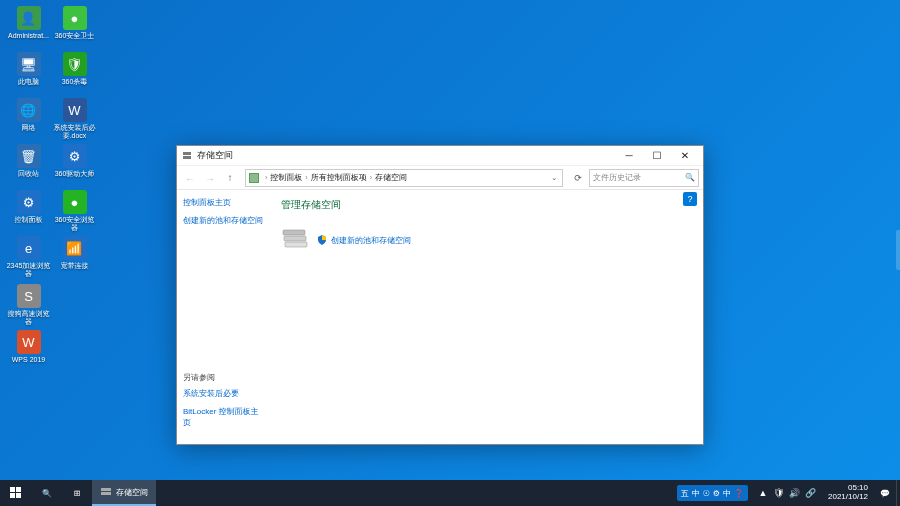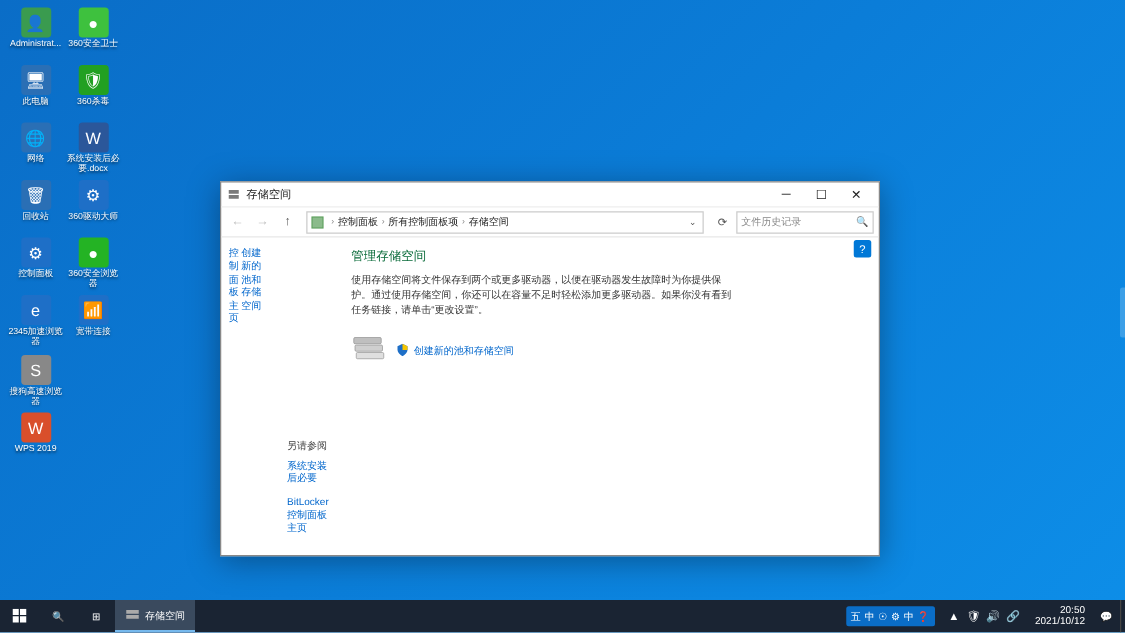--- a/index.html
+++ b/index.html
@@ -24,27 +24,27 @@
 .breadcrumb { flex: 1; height: 18px; border: 1px solid #ccc; display: flex; align-items: center; font-size: 8px; color: #222; padding: 0 2px; margin: 0 4px; }
 .breadcrumb .bc-icon { width: 12px; height: 12px; margin-right: 2px; display:flex; align-items:center; justify-content:center;}
 .breadcrumb .sep { color: #888; margin: 0 3px; font-size: 7px; }
 .breadcrumb .bc-item { white-space: nowrap; }
 .breadcrumb .bc-dd { margin-left: auto; padding: 0 3px; color: #555; font-size:7px;}
 .nav-refresh { width: 18px; height: 18px; display:flex; align-items:center; justify-content:center; font-size:9px; color:#555;}
 .search { width: 110px; height: 18px; border: 1px solid #ccc; display: flex; align-items: center; font-size: 8px; color: #888; padding: 0 3px; }
 .search .s-icon { margin-left: auto; font-size: 8px; }
 
 .body { flex: 1; display: flex; overflow: hidden; }
-.sidebar { width: 92px; padding: 8px 6px; font-size: 8px; display: flex; flex-direction: row; }
+.sidebar { width: 92px; padding: 8px 6px; font-size: 8px; display: flex; flex-direction: column; }
 .sidebar .side-link { color: #0066cc; margin-bottom: 8px; cursor: pointer; line-height: 1.3; }
-.sidebar .side-bottom { margin-top: auto; margin-left: 20px; }
+.sidebar .side-bottom { margin-top: auto; }
 .sidebar .side-heading { color: #444; margin-bottom: 6px; }
 
 .main { flex: 1; padding: 8px 12px; font-size: 8px; color: #222; }
-.main .heading { color: #0a6b3a; font-size: 10px; margin-bottom: 6px; }
+.main .heading { color: #0a6b3a; font-size: 10px; margin-bottom: 16px; }
 .main .para { color: #333; line-height: 1.5; margin-bottom: 4px; max-width: 310px; }
 .main .action-row { display: flex; align-items: center; margin-top: 14px; gap: 8px; }
 .main .drives-icon { width: 28px; height: 24px; display:flex; align-items:center; justify-content:center;}
 .main .action-link { color: #0066cc; cursor: pointer; display:flex; align-items:center; gap:4px;}
 .main .shield { width:10px; height:10px; display:inline-flex;}
 .help-btn { position:absolute; right:6px; top:46px; width:14px; height:14px; border-radius:2px; background:#0078d7; color:#fff; font-size:9px; display:flex; align-items:center; justify-content:center;}
 
 
 .taskbar { position: absolute; left: 0; bottom: 0; width: 100%; height: 26px; background: #1a2433; display: flex; align-items: center; color: #fff; font-size: 8px; }
 .tb-btn { height: 26px; min-width: 30px; display: flex; align-items: center; justify-content: center; padding: 0 6px; }
@@ -173,21 +173,20 @@
       <div class="side-link">控制面板主页</div>
       <div class="side-link">创建新的池和存储空间</div>
       <div class="side-bottom">
         <div class="side-heading">另请参阅</div>
         <div class="side-link">系统安装后必要</div>
         <div class="side-link">BitLocker 控制面板主页</div>
       </div>
     </div>
     <div class="main">
       <div class="heading">管理存储空间</div>
-      <div class="para">使用存储空间将文件保存到两个或更多驱动器，以便在驱动器发生故障时为你提供保护。通过使用存储空间，你还可以在容量不足时轻松添加更多驱动器。如果你没有看到任务链接，请单击“更改设置”。</div>
       <div class="action-row">
         <span class="drives-icon">
           <svg width="28" height="24" viewBox="0 0 28 24">
             <rect x="2" y="2" width="22" height="5" rx="1" fill="#bfbfbf" stroke="#888" stroke-width=".5"></rect>
             <rect x="3" y="8" width="22" height="5" rx="1" fill="#cfcfcf" stroke="#888" stroke-width=".5"></rect>
             <rect x="4" y="14" width="22" height="5" rx="1" fill="#dfdfdf" stroke="#888" stroke-width=".5"></rect>
           </svg>
         </span>
         <span class="action-link">
           <span class="shield">
@@ -230,18 +229,18 @@
       <span>中</span>
       <span>❓</span>
     </div>
   <div class="tray" id="tray-area">
       <div class="tray-icon">▲</div>
       <div class="tray-icon">🛡</div>
       <div class="tray-icon">🔊</div>
       <div class="tray-icon">🔗</div>
     </div>
   <div class="clock">
-    <div>20:50</div>
+    <div>05:10</div>
     <div>2021/10/12</div>
   </div>
   <div class="tb-btn" style="min-width:18px">💬</div>
   <div style="width:4px;height:26px;border-left:1px solid #444"></div>
 </div>
 
 </body></html>

